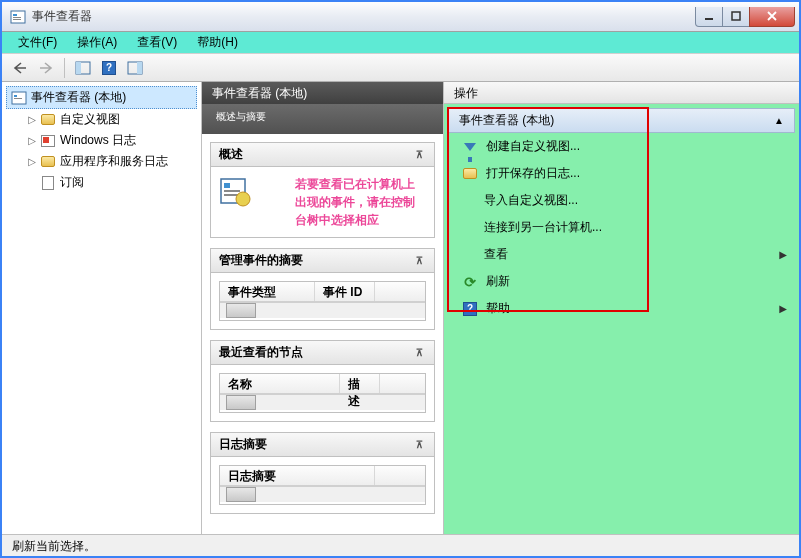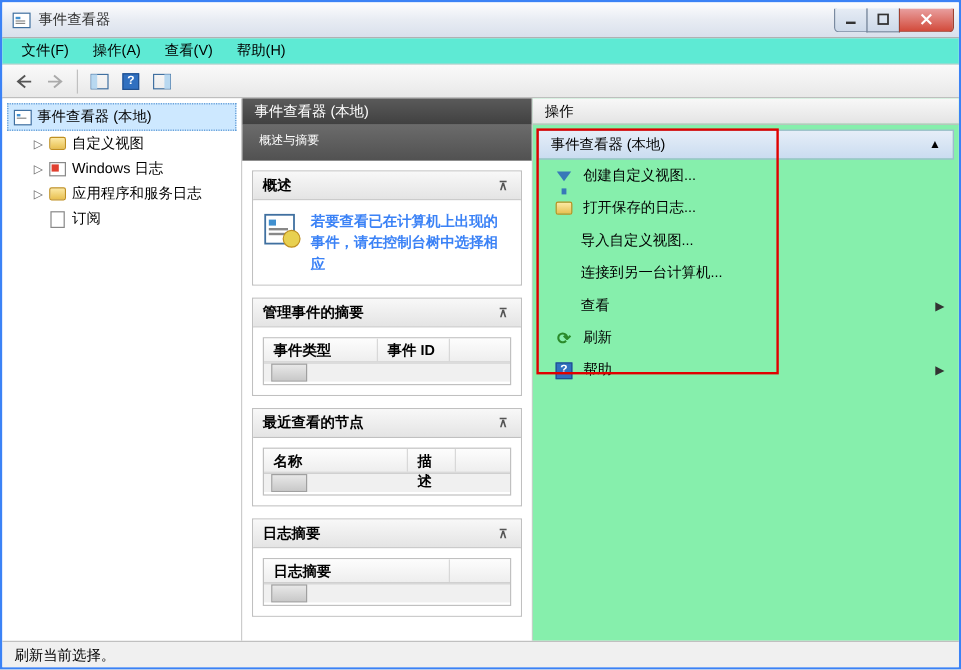--- a/index.html
+++ b/index.html
@@ -36,21 +36,21 @@
 .middle-header { height: 22px; background: linear-gradient(to bottom, #5a5a5a, #404040); color: #fff; padding: 3px 10px; font-size: 12px; }
 .summary-header { height: 30px; background: linear-gradient(to bottom, #6b6b6b, #515151); color: #fff; padding: 6px 14px; font-size: 10px; }
 .middle-body { flex: 1; padding: 8px; background: #fff; overflow: auto; }
 
 .group-box { border: 1px solid #c0c0c0; margin-bottom: 10px; font-weight: bold; }
 .group-header { background: linear-gradient(to bottom, #f8f8f8, #e4e4e4); border-bottom: 1px solid #c0c0c0; padding: 3px 8px; display: flex; justify-content: space-between; align-items: center; }
 .group-chevron { font-size: 10px; color: #555; padding: 0 3px; cursor: pointer; }
 .group-body { padding: 8px; background: #fff; }
 .overview-box { display: flex; gap: 8px; align-items: flex-start; }
 .overview-icon { width: 32px; height: 32px; flex-shrink: 0; }
-.overview-text { font-size: 12px; color: #3b82f6; line-height: 1.5; }
+.overview-text { font-size: 12px; color: #ec4899; line-height: 1.5; margin-left: 36px; }
 
 .list-box { border: 1px solid #c0c0c0; background: #fff; height: 40px; overflow: hidden; }
 .list-cols { display: flex; background: linear-gradient(to bottom, #fdfdfd, #eee); border-bottom: 1px solid #d0d0d0; height: 20px; }
 .list-col { padding: 2px 8px; border-right: 1px solid #d8d8d8; font-size: 12px; }
 .scroll-hint { height: 16px; background: #f0f0f0; border-top: 1px solid #d0d0d0; display: flex; }
 .scroll-thumb { width: 30px; background: linear-gradient(to bottom, #e8e8e8, #c8c8c8); border: 1px solid #a0a0a0; margin-left: 6px; }
 
 .actions-pane { width: 355px; background: #86efac; display: flex; flex-direction: column; }
 .actions-header { height: 22px; background: linear-gradient(to bottom, #f8f8f8, #e4e4e4); border-bottom: 1px solid #c0c0c0; padding: 3px 10px; }
 .actions-body { flex: 1; padding: 4px; position: relative; }

